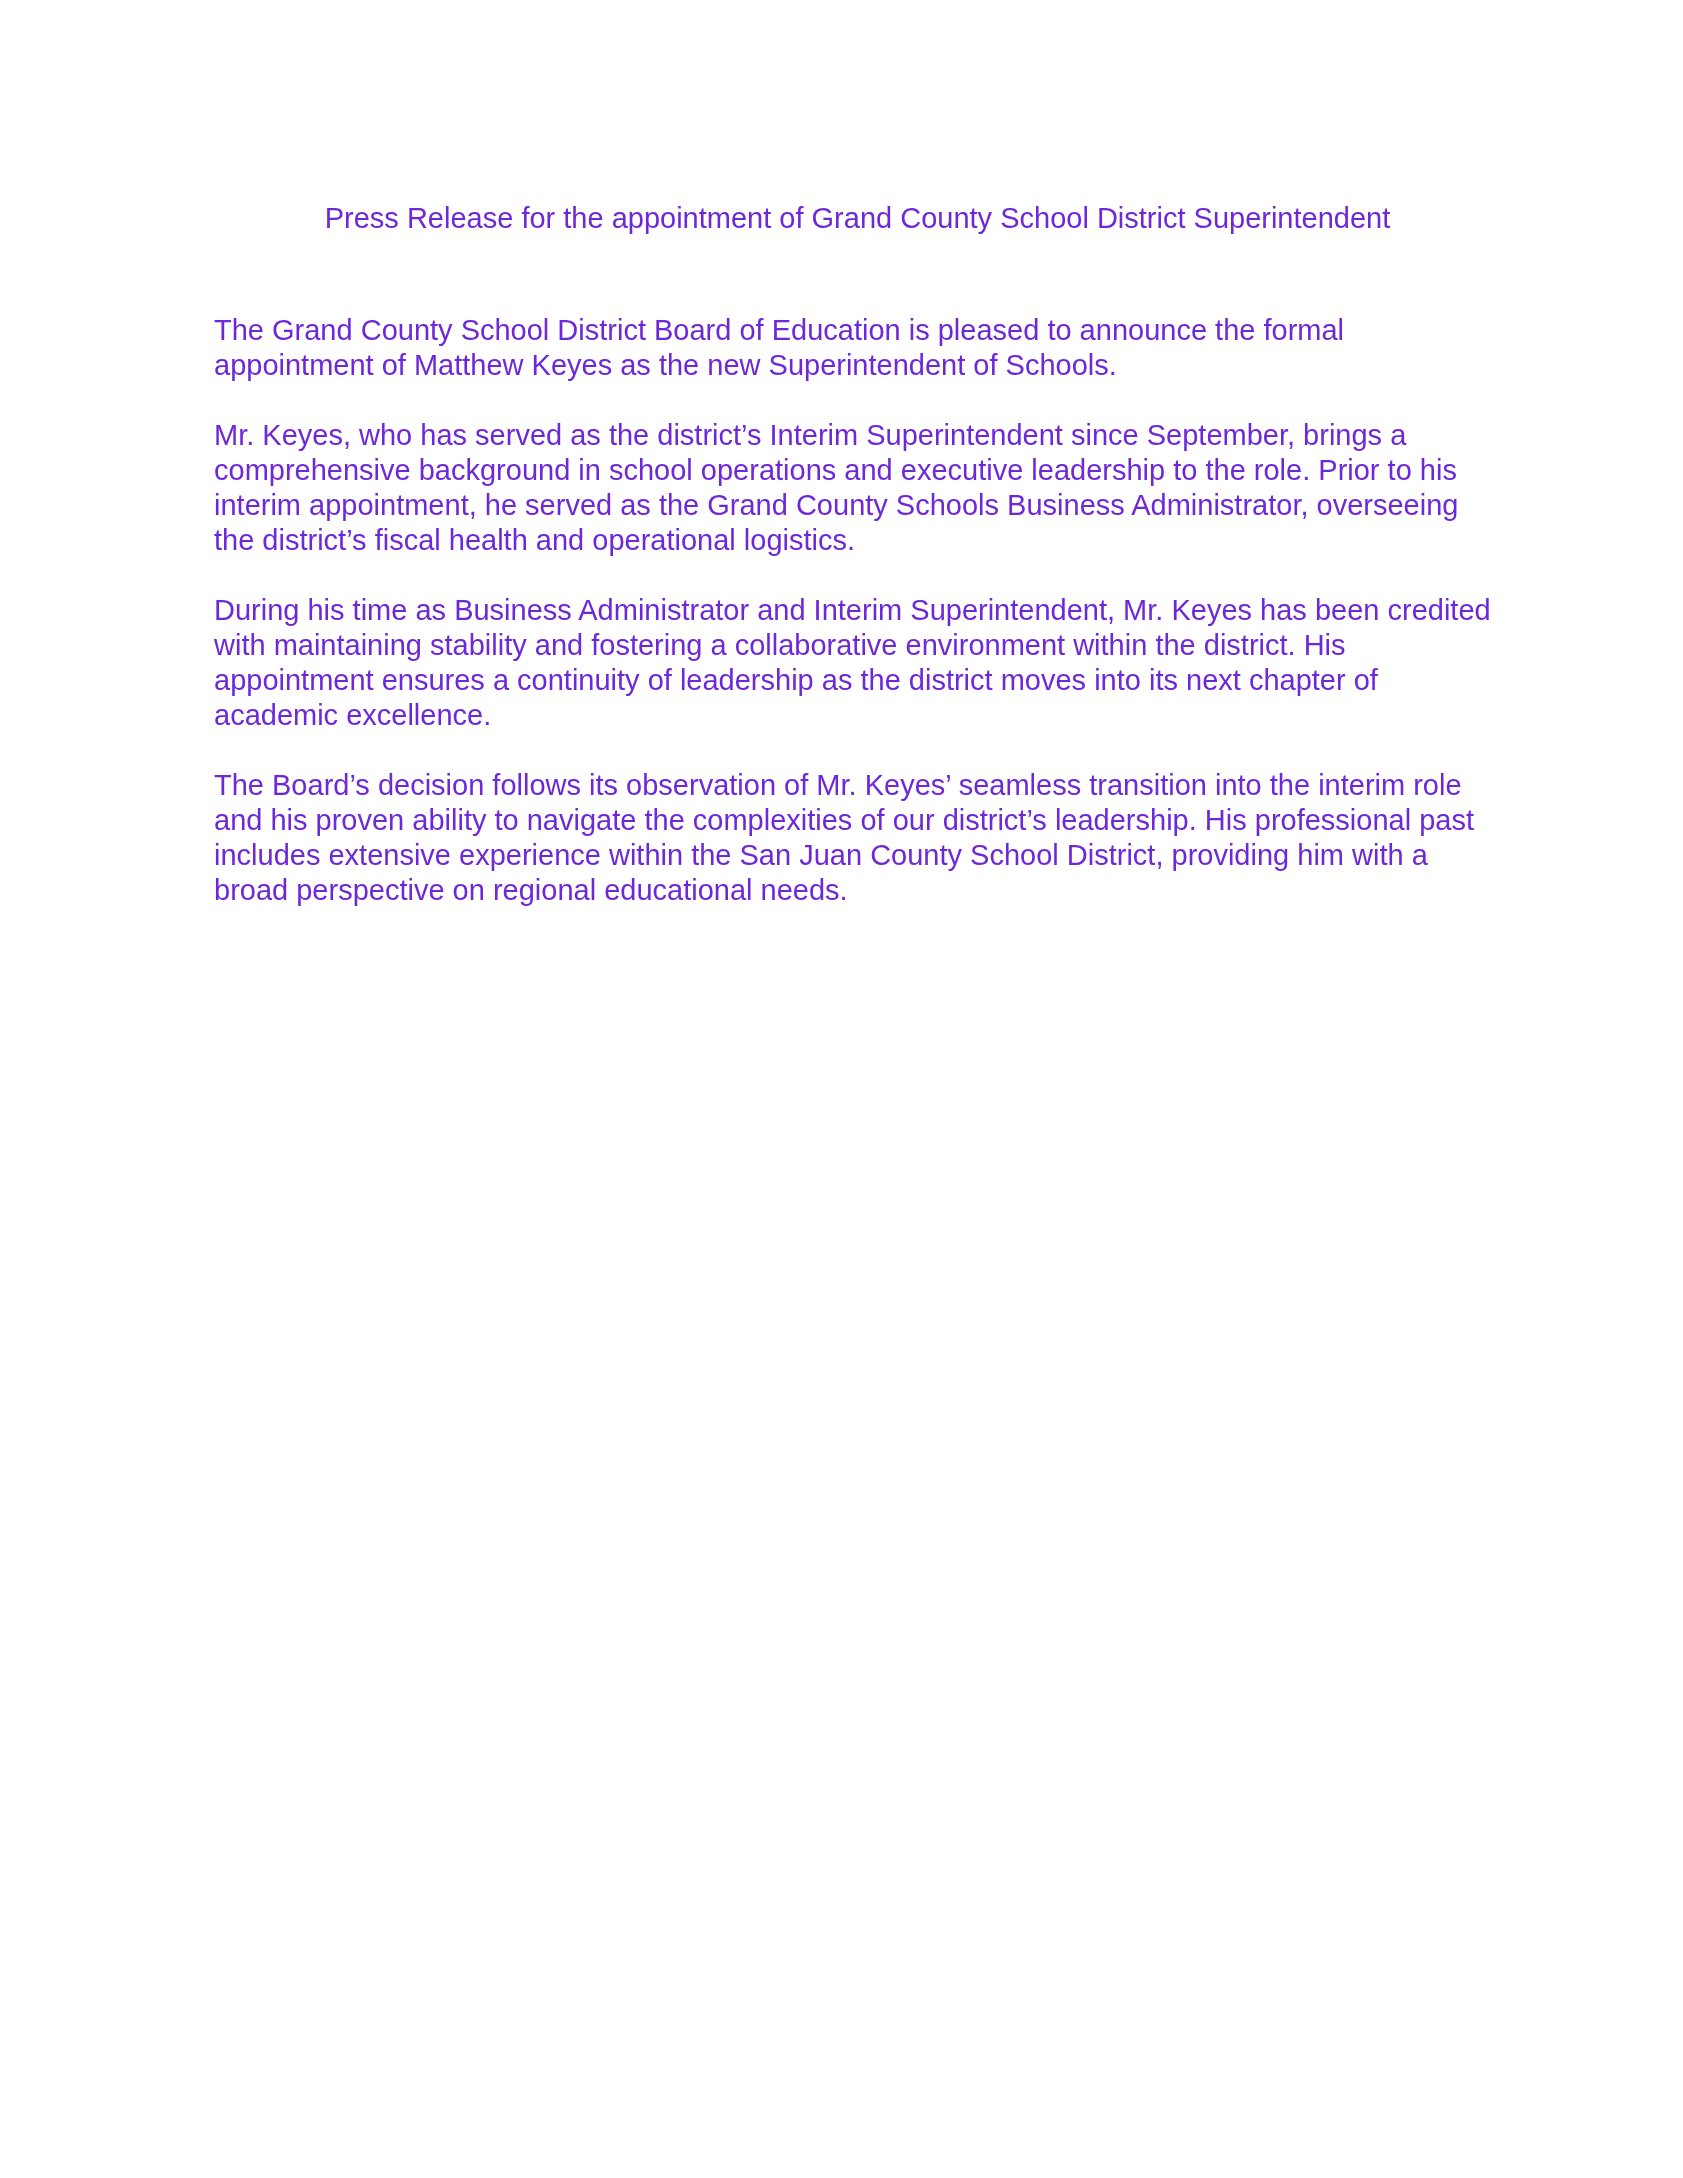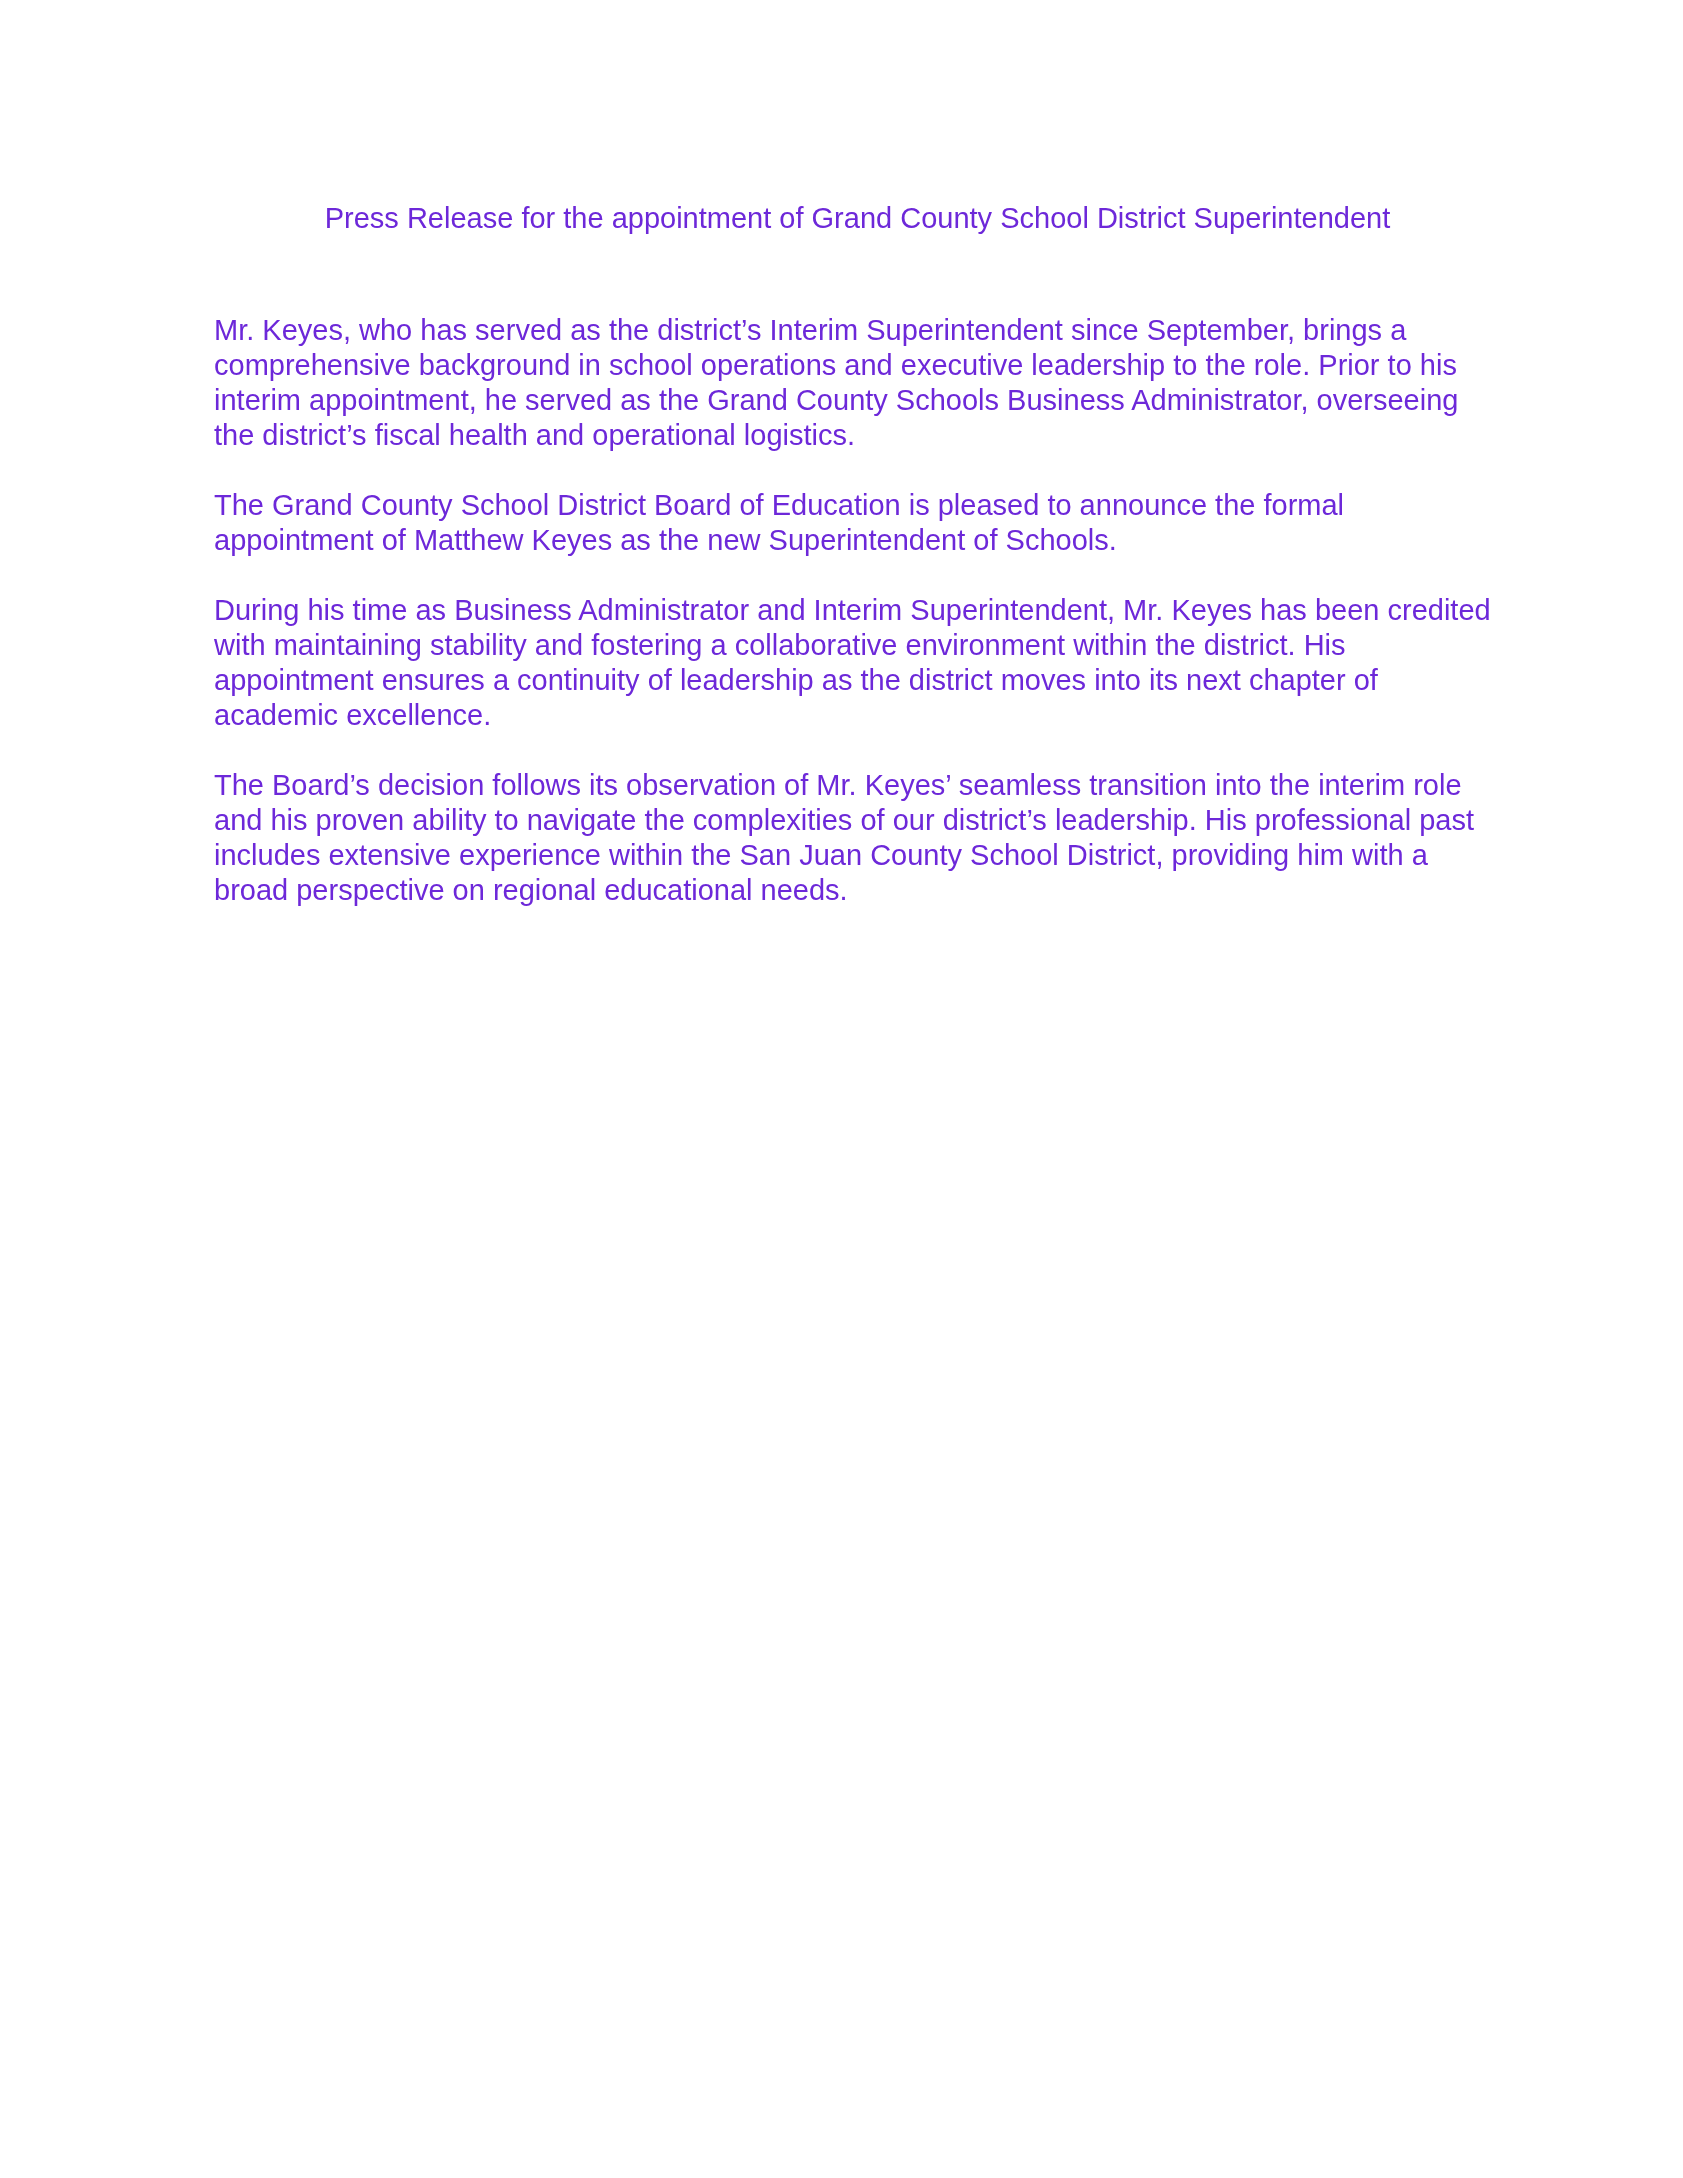--- a/index.html
+++ b/index.html
@@ -31,21 +31,21 @@
   .doc-paragraph {
     margin: 0 0 35px 0;
   }
 </style>
 </head>
 <body>
 
 <div class="page">
   <h1 class="doc-title">Press Release for the appointment of Grand County School District Superintendent</h1>
 
+  <p class="doc-paragraph">The Grand County School District Board of Education is pleased to announce the formal appointment of Matthew Keyes as the new Superintendent of Schools.</p>
+
   <p class="doc-paragraph">Mr. Keyes, who has served as the district’s Interim Superintendent since September, brings a comprehensive background in school operations and executive leadership to the role. Prior to his interim appointment, he served as the Grand County Schools Business Administrator, overseeing the district’s fiscal health and operational logistics.</p>
-
-  <p class="doc-paragraph">The Grand County School District Board of Education is pleased to announce the formal appointment of Matthew Keyes as the new Superintendent of Schools.</p>
 
   <p class="doc-paragraph">During his time as Business Administrator and Interim Superintendent, Mr. Keyes has been credited with maintaining stability and fostering a collaborative environment within the district. His appointment ensures a continuity of leadership as the district moves into its next chapter of academic excellence.</p>
 
   <p class="doc-paragraph">The Board’s decision follows its observation of Mr. Keyes’ seamless transition into the interim role and his proven ability to navigate the complexities of our district’s leadership. His professional past includes extensive experience within the San Juan County School District, providing him with a broad perspective on regional educational needs.</p>
 </div>
 
 
 </body></html>

